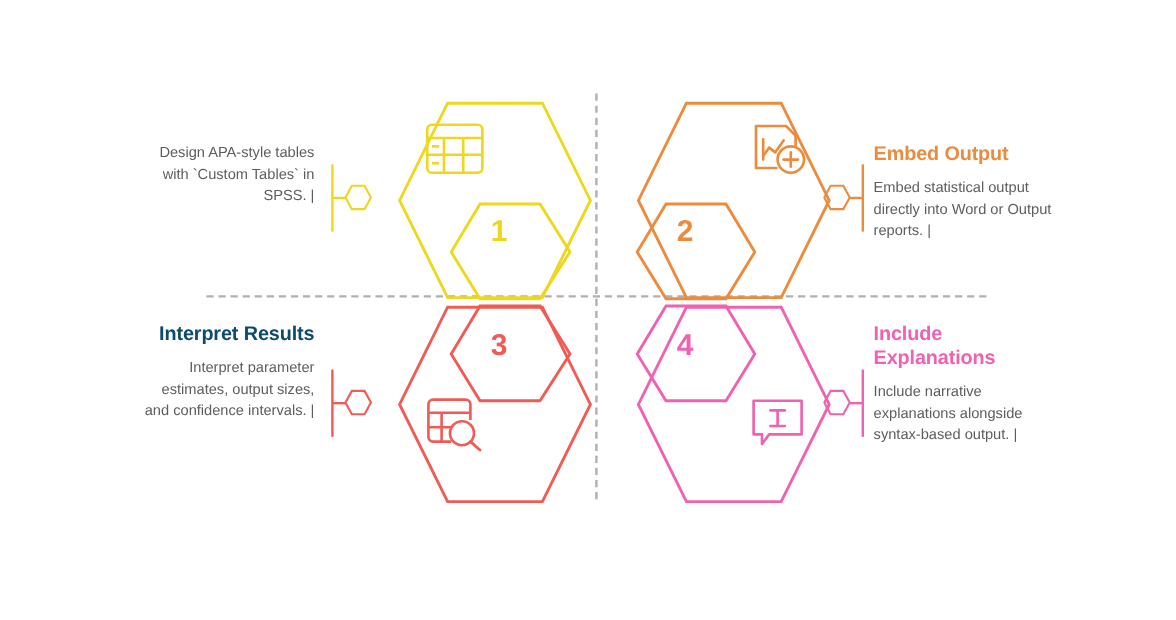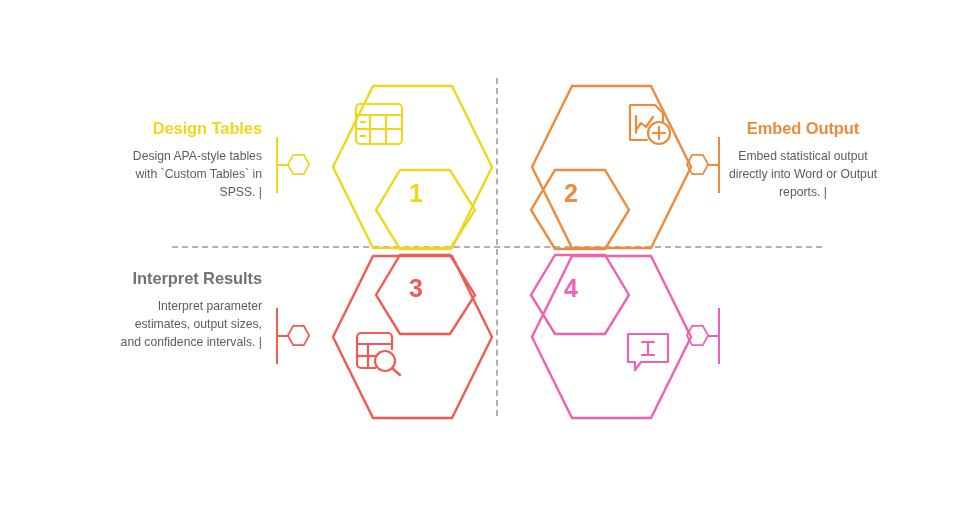--- a/index.html
+++ b/index.html
@@ -35,21 +35,21 @@
     height: 338px;
     border-left: 2px dashed #b0b0b0;
   }
 
   
   .textblock {
     position: absolute;
     width: 150px;
   }
   .tb-left  { text-align: right; }
-  .tb-right { text-align: center;  }
+  .tb-right { text-align: left;  }
 
   .q-title {
     font-size: 16.5px;
     font-weight: bold;
     line-height: 1.22;
     margin: 0 0 9px 0;
     letter-spacing: -0.1px;
   }
   .q-desc {
     font-size: 12.2px;
@@ -140,21 +140,20 @@
 </style>
 </head>
 <body>
 
 <div id="canvas">
 
   <div class="divider-h"></div>
   <div class="divider-v"></div>
 
   <div class="textblock tb-left" id="tb-1">
-    <div class="q-title" style="color:#edd81e">Design Tables</div>
     <div class="q-desc">Design APA-style tables with `Custom Tables` in SPSS. |</div>
   </div>
 
   <div class="connector left" id="conn-1">
     <div class="stem"></div>
     <div class="arm"></div>
     <svg class="hex-small" viewBox="0 0 26 26">
       <polygon points="7,2 19,2 25,13 19,24 7,24 1,13" fill="none" stroke="currentColor" stroke-width="2"></polygon>
     </svg>
   </div>
@@ -203,21 +202,21 @@
         <polyline points="9,28 14,21 19,25 26,15" fill="none" stroke="currentColor" stroke-width="2.2" stroke-linecap="round" stroke-linejoin="round"></polyline>
         <line x1="9" y1="14" x2="9" y2="31" stroke="currentColor" stroke-width="2.2" stroke-linecap="round"></line>
         <circle cx="32" cy="31" r="11" fill="#ffffff" stroke="currentColor" stroke-width="2.2"></circle>
         <line x1="26" y1="31" x2="38" y2="31" stroke="currentColor" stroke-width="2.2" stroke-linecap="round"></line>
         <line x1="32" y1="25" x2="32" y2="37" stroke="currentColor" stroke-width="2.2" stroke-linecap="round"></line>
       </svg>
     </div>
   </div>
 
   <div class="textblock tb-left" id="tb-3">
-    <div class="q-title" style="color:#737373">Interpret Results</div>
+    <div class="q-title" style="color:#0c4a6e">Interpret Results</div>
     <div class="q-desc">Interpret parameter estimates, output sizes, and confidence intervals. |</div>
   </div>
 
   <div class="connector left" id="conn-3">
     <div class="stem"></div>
     <div class="arm"></div>
     <svg class="hex-small" viewBox="0 0 26 26">
       <polygon points="7,2 19,2 25,13 19,24 7,24 1,13" fill="none" stroke="currentColor" stroke-width="2"></polygon>
     </svg>
   </div>
@@ -233,20 +232,24 @@
         <path d="M3,7 a4,4 0 0 1 4,-4 H34 a4,4 0 0 1 4,4 V20 M3,7 V34 a4,4 0 0 0 4,4 H22" fill="none" stroke="currentColor" stroke-width="2.2" stroke-linejoin="round"></path>
         <line x1="3" y1="14" x2="38" y2="14" stroke="currentColor" stroke-width="2.2"></line>
         <line x1="3" y1="26" x2="24" y2="26" stroke="currentColor" stroke-width="2.2"></line>
         <line x1="14" y1="14" x2="14" y2="38" stroke="currentColor" stroke-width="2.2"></line>
         <circle cx="31" cy="31" r="10" fill="#ffffff" stroke="currentColor" stroke-width="2.2"></circle>
         <line x1="38" y1="38" x2="46" y2="45" stroke="currentColor" stroke-width="2.4" stroke-linecap="round"></line>
       </svg>
     </div>
   </div>
 
+  <div class="textblock tb-right" id="tb-4">
+    <div class="q-title" style="color:#ef61b2">Include Explanations</div>
+    <div class="q-desc">Include narrative explanations alongside syntax-based output. |</div>
+  </div>
 
   <div class="connector right" id="conn-4">
     <div class="stem"></div>
     <div class="arm"></div>
     <svg class="hex-small" viewBox="0 0 26 26">
       <polygon points="7,2 19,2 25,13 19,24 7,24 1,13" fill="none" stroke="currentColor" stroke-width="2"></polygon>
     </svg>
   </div>
 
   <div class="cluster" id="cl-4">

